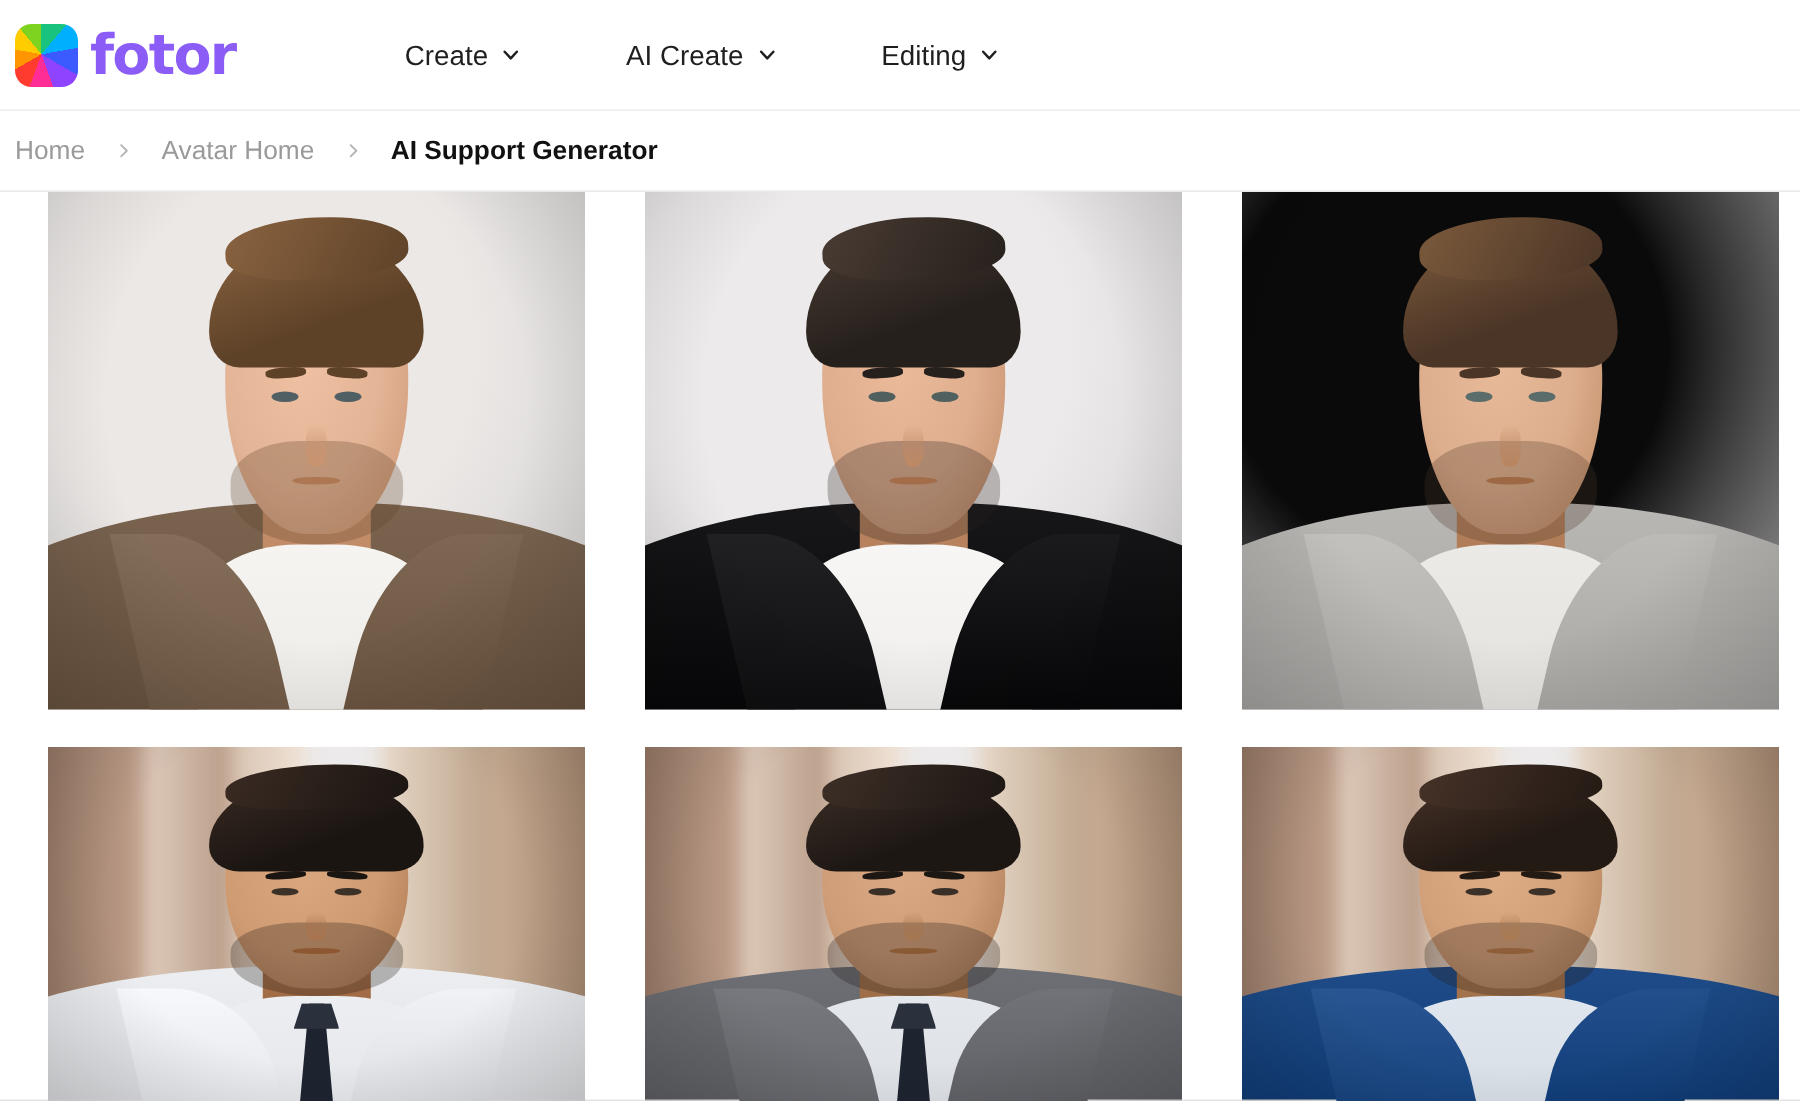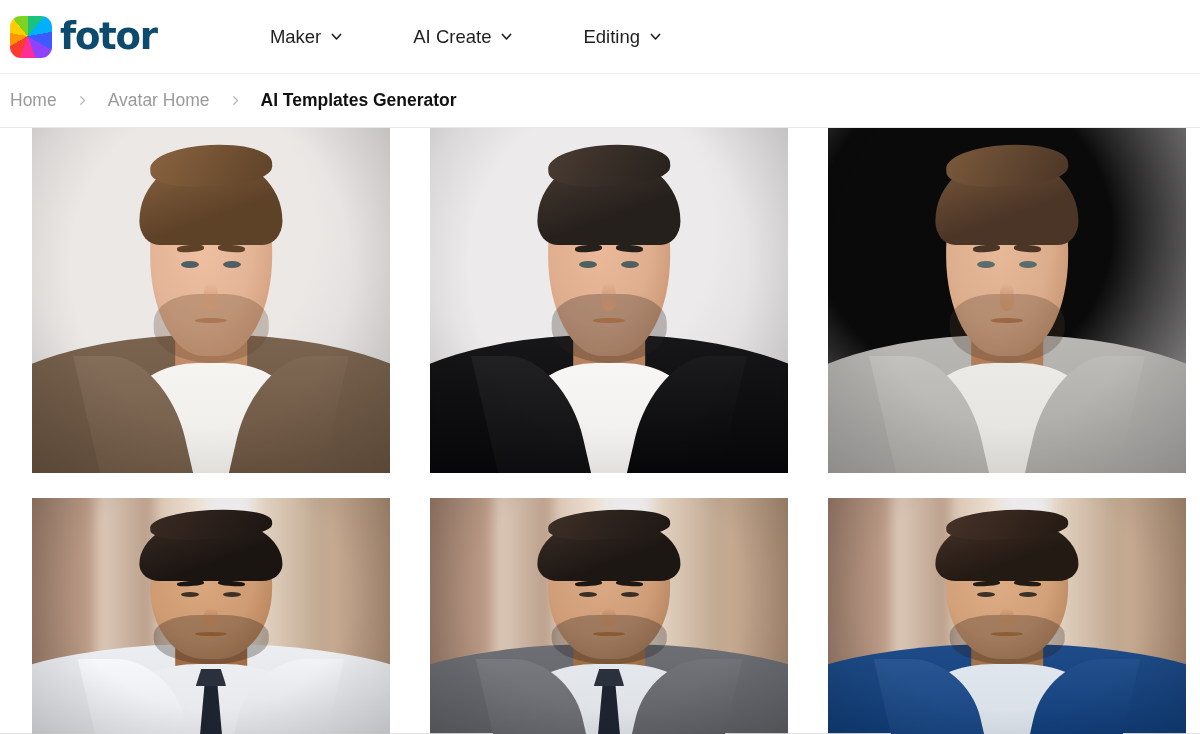--- a/index.html
+++ b/index.html
@@ -30,21 +30,21 @@
     width: 42px; height: 42px;
     border-radius: 11px;
     position: relative;
     overflow: hidden;
     flex: none;
   }
   .logo-word {
     font-size: 37px;
     font-weight: 700;
     letter-spacing: -1.2px;
-    color: #0c4a6e;
+    color: #8b5cf6;
     line-height: 1;
     font-family: "DejaVu Sans", sans-serif;
   }
 
   .nav {
     display: flex;
     align-items: center;
     margin-left: 113px;
     gap: 0;
   }
@@ -271,21 +271,21 @@
 
   <div class="logo-wrap">
     <span class="logo-mark" id="logoMark" style="background: conic-gradient(from 200deg at 42% 48%, rgb(255, 59, 48) 0deg, rgb(255, 59, 48) 40deg, rgb(255, 149, 0) 40deg, rgb(255, 149, 0) 80deg, rgb(255, 204, 0) 80deg, rgb(255, 204, 0) 120deg, rgb(126, 211, 33) 120deg, rgb(126, 211, 33) 160deg, rgb(25, 195, 125) 160deg, rgb(25, 195, 125) 200deg, rgb(0, 176, 255) 200deg, rgb(0, 176, 255) 240deg, rgb(59, 91, 255) 240deg, rgb(59, 91, 255) 280deg, rgb(142, 68, 255) 280deg, rgb(142, 68, 255) 320deg, rgb(255, 45, 149) 320deg, rgb(255, 45, 149) 360deg);"></span>
     <span class="logo-word">fotor</span>
   </div>
 
   <nav class="nav">
 
 
     <div class="nav-item">
-      <span>Maker</span>
+      <span>Create</span>
       <span class="chev">
         <svg viewBox="0 0 16 16" width="13" height="13">
             <path d="M3 5.5 L8 11 L13 5.5" fill="none" stroke="#1f1f1f" stroke-width="2" stroke-linecap="round" stroke-linejoin="round"></path>
           </svg>
       </span>
     </div>
 
     <div class="nav-item">
       <span>AI Create</span>
       <span class="chev">
@@ -314,21 +314,21 @@
     <svg viewBox="0 0 16 16" width="11" height="11">
         <path d="M5.5 2.5 L11 8 L5.5 13.5" fill="none" stroke="#b5b5b5" stroke-width="1.8" stroke-linecap="round" stroke-linejoin="round"></path>
       </svg>
   </span>
   <span class="crumb">Avatar Home</span>
   <span class="crumb-sep">
     <svg viewBox="0 0 16 16" width="11" height="11">
         <path d="M5.5 2.5 L11 8 L5.5 13.5" fill="none" stroke="#b5b5b5" stroke-width="1.8" stroke-linecap="round" stroke-linejoin="round"></path>
       </svg>
   </span>
-  <span class="crumb current">AI Templates Generator</span>
+  <span class="crumb current">AI Support Generator</span>
 </div>
 
 <div class="gallery">
 
   <div class="grid-row row1">
     <div class="thumb r1">
       <div class="scene" title="Man with brown wavy quiff in tweed blazer and white shirt on light grey backdrop">
         <div class="bg-plain" style="background:radial-gradient(circle at 38% 30%, #ebe8e6, #ebe8e6 45%, rgba(0,0,0,.13))"></div>
         <div class="shoulders" style="background:linear-gradient(180deg, #7a6450, #68523e)"></div>
         <div class="shirt" style="background:linear-gradient(180deg, #f6f4f1, #eceae7)"></div>

